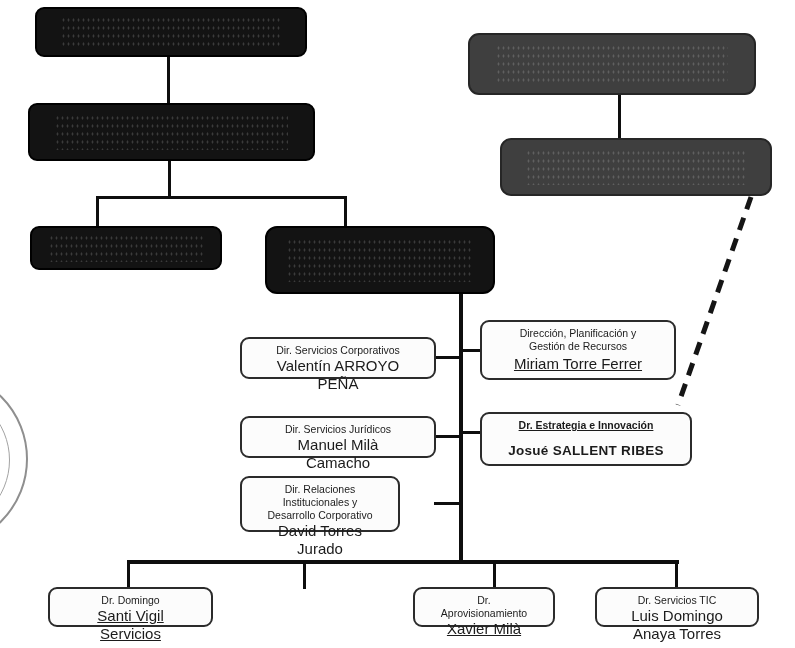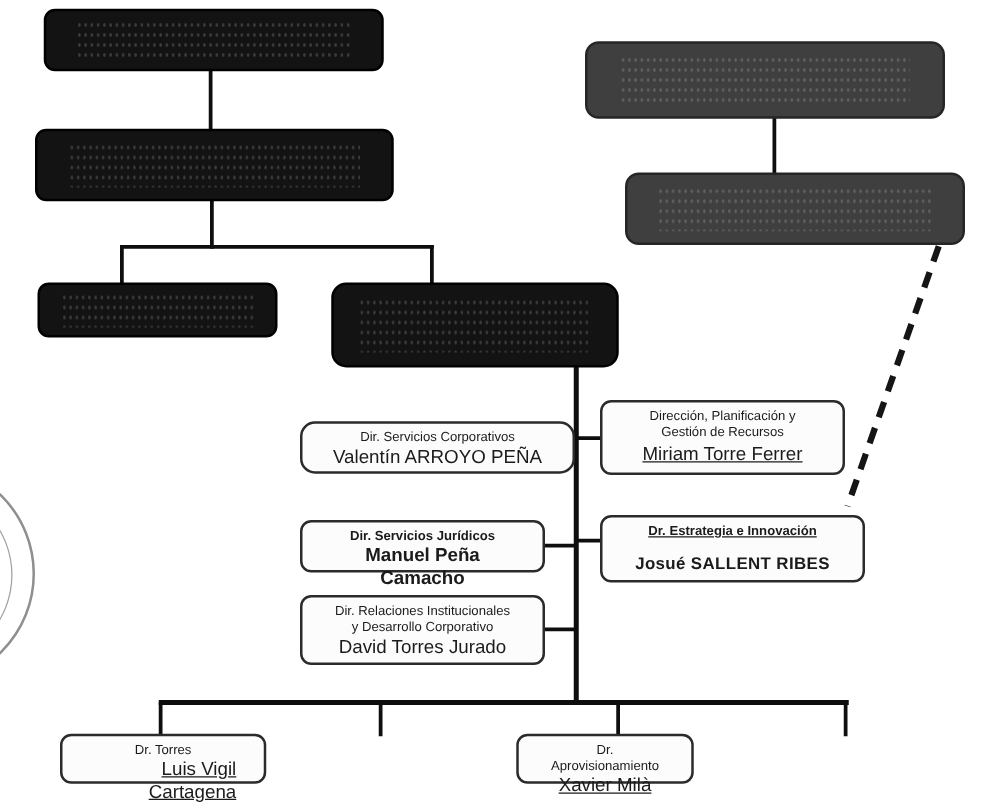--- a/index.html
+++ b/index.html
@@ -22,21 +22,21 @@
   .wnode {
     position:absolute; box-sizing:border-box; background:#fcfcfc;
     border:2px solid #2b2b2b; border-radius:9px;
     display:flex; flex-direction:column; align-items:center; justify-content:space-between;
     text-align:center; padding:5px 22px;
   }
   .wnode .t { font-size:10.5px; line-height:1.25; }
   .wnode .n { font-size:15px; line-height:1.2; }
   .big .t { font-weight:bold; }
   .big .n { font-size:13.5px; font-weight:bold; letter-spacing:.3px; }
-  .u { text-decoration:underline;text-align:right; }
+  .u { text-decoration:underline; }
 
   
   .vline, .hline { position:absolute; background:#0e0e0e; }
   .vline { width:3px; }
   .hline { height:3px; }
   .thick { height:4px; }
   .trunk { width:4px; }
 
   svg.overlay { position:absolute; left:0; top:0; pointer-events:none; }
 
@@ -91,50 +91,54 @@
   <div class="box dark" style="left:265px; top:226px; width:230px; height:68px; border-radius:12px;">
     <div class="noise"></div>
   </div>
   <div class="box gray" style="left:468px; top:33px; width:288px; height:62px;">
     <div class="noise"></div>
   </div>
   <div class="box gray" style="left:500px; top:138px; width:272px; height:58px;">
     <div class="noise"></div>
   </div>
 
-  <div class="wnode" style="left:240px; top:337px; width:220px; height:42px;border-radius:12px;">
+  <div class="wnode" style="left:240px; top:337px; width:196px; height:42px;">
     <div class="t">Dir. Servicios Corporativos</div>
     <div class="n">Valentín ARROYO PEÑA</div>
   </div>
 
   <div class="wnode" style="left:480px; top:320px; width:196px; height:60px;">
     <div class="t">Dirección, Planificación y Gestión de Recursos</div>
     <div class="n u">Miriam Torre Ferrer</div>
   </div>
 
-  <div class="wnode" style="left:240px; top:416px; width:196px; height:42px;font-weight:bold;">
+  <div class="wnode" style="left:240px; top:416px; width:196px; height:42px;">
     <div class="t">Dir. Servicios Jurídicos</div>
-    <div class="n">Manuel Peña Camacho</div>
+    <div class="n">Manuel Milà Camacho</div>
   </div>
 
   <div class="wnode big" style="left:480px; top:412px; width:212px; height:54px;">
     <div class="t u">Dr. Estrategia e Innovación</div>
     <div class="n">Josué SALLENT RIBES</div>
   </div>
 
-  <div class="wnode" style="left:240px; top:476px; width:196px; height:56px;">
+  <div class="wnode" style="left:240px; top:476px; width:160px; height:56px;">
     <div class="t">Dir. Relaciones Institucionales y Desarrollo Corporativo</div>
     <div class="n">David Torres Jurado</div>
   </div>
 
   <div class="wnode" style="left:48px; top:587px; width:165px; height:40px;">
-    <div class="t">Dr. Torres</div>
-    <div class="n u">Luis Vigil Cartagena</div>
+    <div class="t">Dr. Domingo</div>
+    <div class="n u">Santi Vigil Servicios</div>
   </div>
 
 
   <div class="wnode" style="left:413px; top:587px; width:142px; height:40px;">
     <div class="t">Dr. Aprovisionamiento</div>
     <div class="n u">Xavier Milà</div>
   </div>
 
+  <div class="wnode" style="left:595px; top:587px; width:164px; height:40px;">
+    <div class="t">Dr. Servicios TIC</div>
+    <div class="n">Luis Domingo Anaya Torres</div>
+  </div>
 
 </div>
 
 </body></html>

